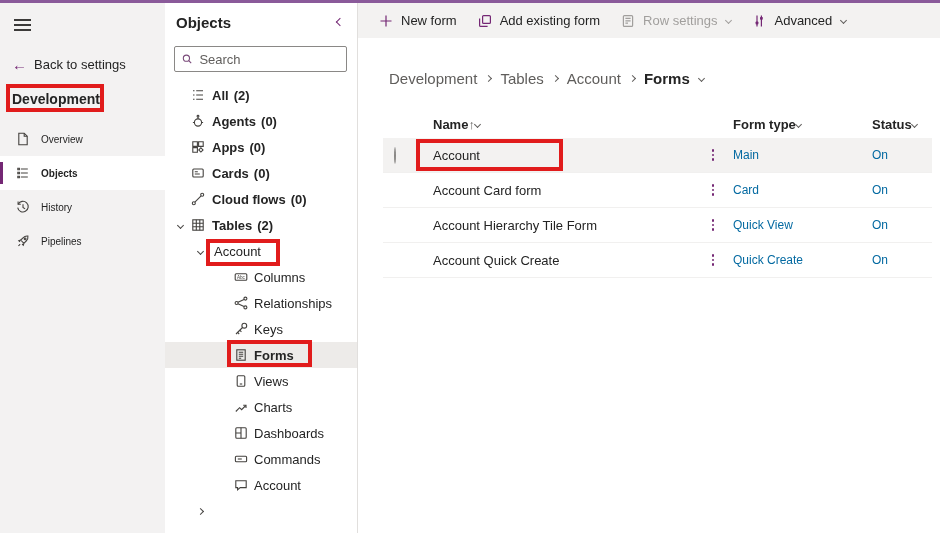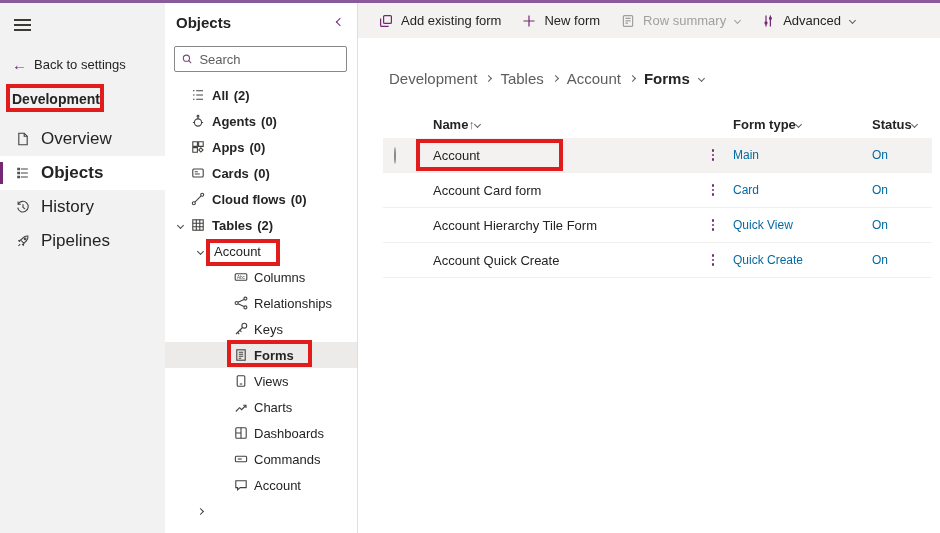--- a/index.html
+++ b/index.html
@@ -20,21 +20,21 @@
   .hamburger{width:40px;height:26px;padding:4px 0 0 14px;cursor:pointer;}
   .hamburger i{display:block;width:17px;height:2px;background:#3b3a39;margin:3px 0;}
   .back-row{display:flex;align-items:center;gap:7px;padding:0 12px;margin-top:16px;height:20px;cursor:pointer;}
   .back-arrow{color:var(--accent);font-size:15px;line-height:1;}
   .back-label{color:#242424;font-size:13px;}
   .solution-name{margin:17px 12px 0 12px;font-weight:bold;font-size:14px;position:relative;width:max-content;}
   .nav{margin-top:15px;}
   .nav-item{display:flex;align-items:center;gap:10px;height:34px;padding-left:13px;position:relative;cursor:pointer;}
   .nav-item.sel{background:#fff;}
   .nav-item.sel::before{content:"";position:absolute;left:0;top:6px;bottom:6px;width:3px;background:var(--accent);}
-  .nav-item .lbl{font-size:17px;}
+  .nav-item .lbl{font-size:10px;}
   .nav-item.sel .lbl{font-weight:bold;}
 
   
   .panel{width:193px;flex:none;background:#fff;border-right:1px solid #e1dfdd;padding-top:9px;display:flex;flex-direction:column;}
   .panel-head{display:flex;align-items:center;justify-content:space-between;padding:0 14px 0 11px;height:20px;}
   .panel-title{font-size:15px;font-weight:bold;}
   .collapse{color:var(--accent);cursor:pointer;display:flex;align-items:center;}
   .searchbox{margin:14px 10px 0 9px;height:26px;border:1px solid #8a8886;border-radius:2px;display:flex;align-items:center;padding:0 6px;gap:6px;background:#fff;}
   .searchbox input{border:none;outline:none;width:100%;font-size:13px;font-family:inherit;color:#242424;background:transparent;}
   .searchbox input::placeholder{color:#605e5c;}
@@ -310,37 +310,37 @@
             <span class="chev sm right"></span>
           </span>
       </div>
     </div>
   </div>
 
   <div class="main">
     <div class="toolbar">
       <button class="tbtn">
         <svg class="tic" viewBox="0 0 16 16">
-            <rect x="5.6" y="2.6" width="7.8" height="7.8" rx="1"></rect>
-            <path d="M2.6 5.4v7c0 .6.4 1 1 1h7"></path>
-          </svg>
-        <span>Add existing form</span>
+            <path d="M8 2.5v11M2.5 8h11"></path>
+          </svg>
+        <span>New form</span>
       </button>
       <button class="tbtn">
         <svg class="tic" viewBox="0 0 16 16">
-            <path d="M8 2.5v11M2.5 8h11"></path>
-          </svg>
-        <span>New form</span>
+            <rect x="5.6" y="2.6" width="7.8" height="7.8" rx="1"></rect>
+            <path d="M2.6 5.4v7c0 .6.4 1 1 1h7"></path>
+          </svg>
+        <span>Add existing form</span>
       </button>
       <button class="tbtn disabled">
         <svg class="tic" viewBox="0 0 16 16">
             <rect x="3.4" y="2.6" width="9.2" height="10.8" rx="1"></rect>
             <path d="M5.4 5.4h5.2M5.4 7.8h5.2M5.4 10.2h2.6"></path>
           </svg>
-        <span>Row summary</span>
+        <span>Row settings</span>
         <span class="chev sm"></span>
       </button>
       <button class="tbtn">
         <svg class="tic" viewBox="0 0 16 16">
             <path d="M6 2.4v11.2M10.4 2.4v11.2"></path>
             <rect x="4.6" y="8.6" width="2.8" height="2.8" rx=".7" fill="#742774" stroke="none"></rect>
             <rect x="9" y="3.9" width="2.8" height="2.8" rx=".7" fill="#742774" stroke="none"></rect>
           </svg>
         <span>Advanced</span>
         <span class="chev sm"></span>

